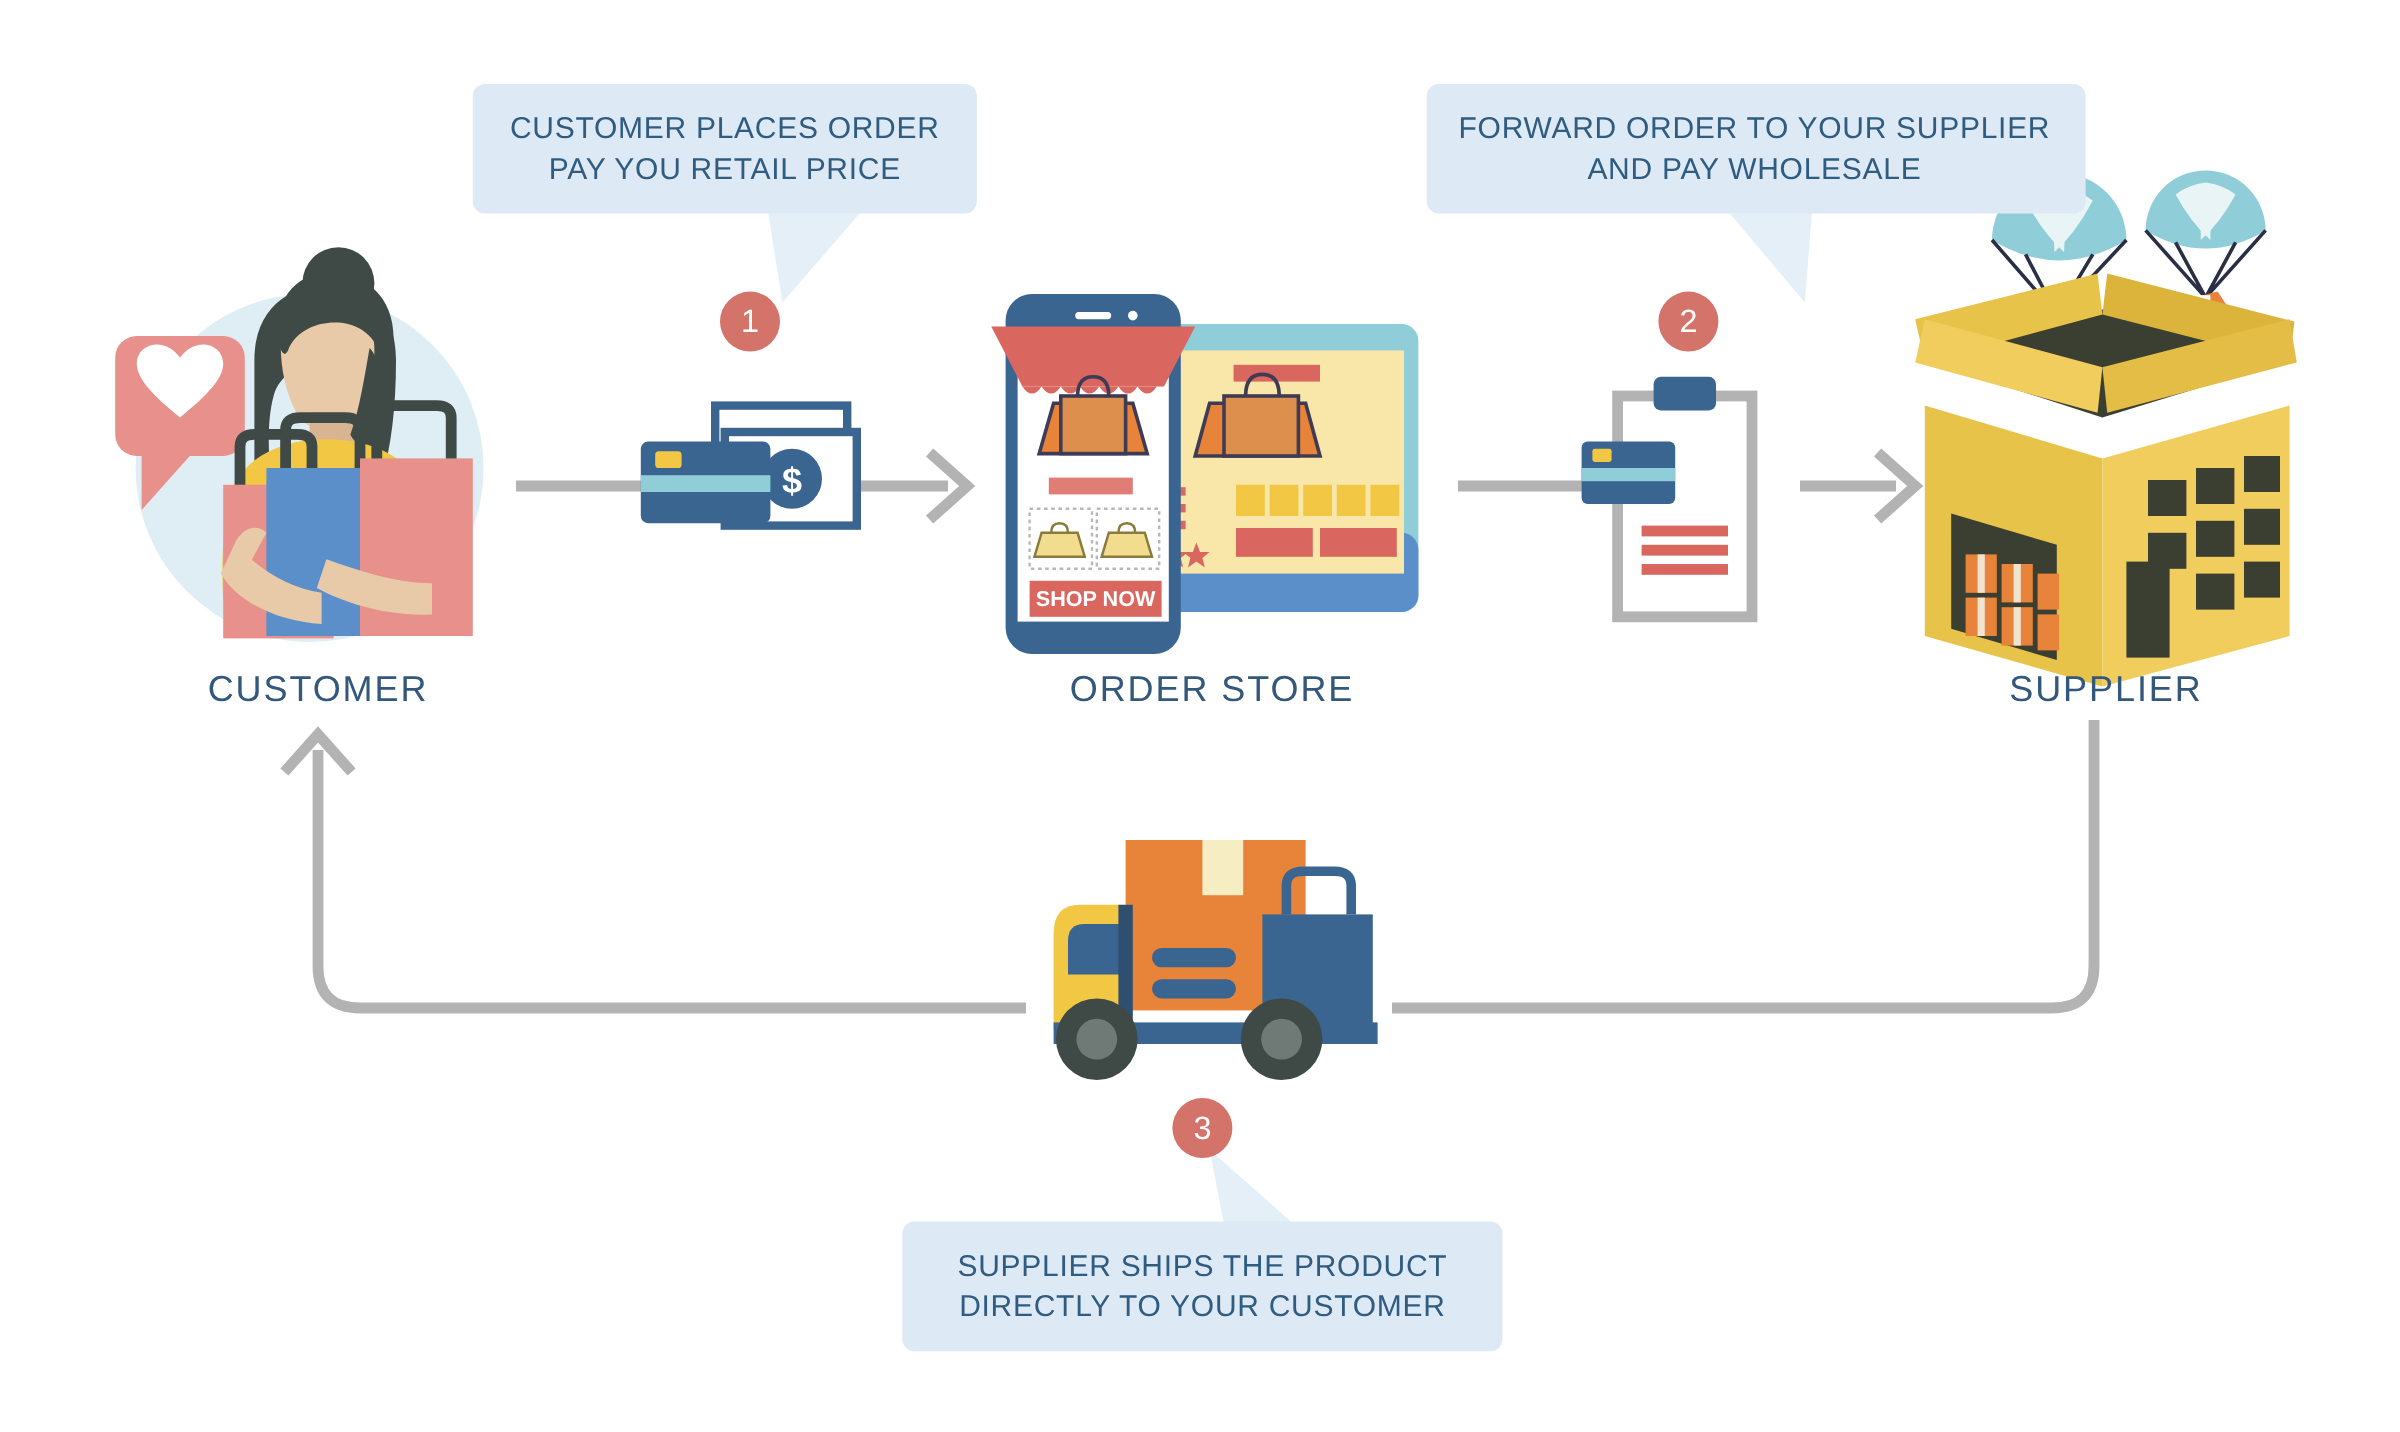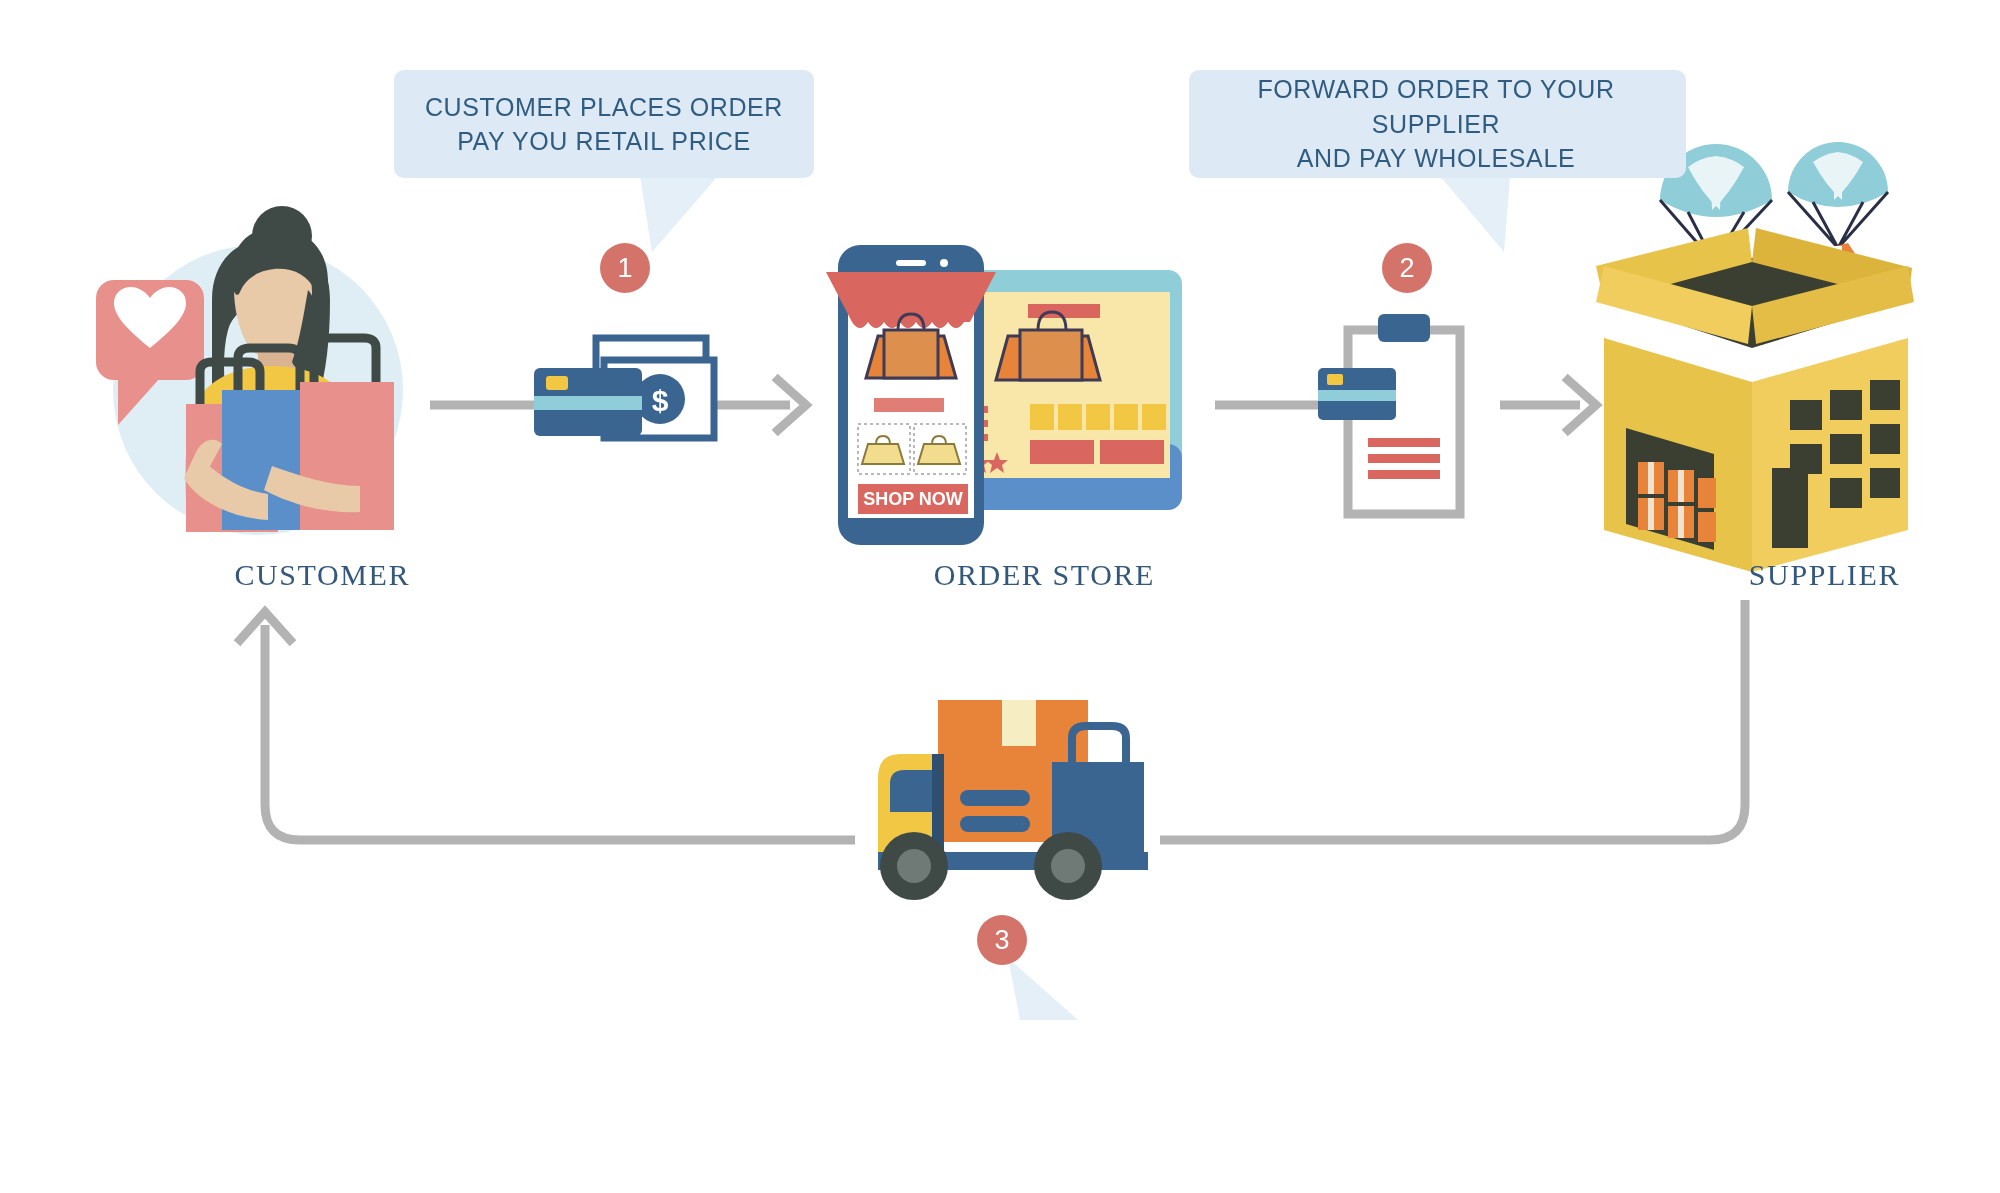--- a/index.html
+++ b/index.html
@@ -51,23 +51,22 @@
     justify-content: center;
     box-sizing: border-box;
   }
 
   
   .node-label {
     position: absolute;
     color: #33587c;
     font-size: 30px;
     letter-spacing: 1.6px;
-    text-align: right;
+    text-align: center;
     white-space: nowrap;
-    font-family: Liberation Serif, serif;
   }
 
   
   #connectors { position: absolute; left: 0; top: 0; }
   #illustrations { position: absolute; left: 0; top: 0; }
 </style>
 </head>
 <body>
 
 <div id="stage">
@@ -305,28 +304,32 @@
   </svg>
 
   <div class="callout" style="left:394px; top:70px; width:420px; height:108px;">
     <span>CUSTOMER PLACES ORDER
 PAY YOU RETAIL PRICE</span>
   </div>
   <svg class="abs" style="left:640px; top:176px;" width="130" height="80">
     <polygon points="0,0 78,0 12,76" fill="#dbe9f6" opacity="0.75"></polygon>
   </svg>
 
-  <div class="callout" style="left:1189px; top:70px; width:497px; height:108px;padding-left:19px;">
+  <div class="callout" style="left:1189px; top:70px; width:549px; height:108px;padding-left:19px;">
     <span>FORWARD ORDER TO YOUR SUPPLIER
 AND PAY WHOLESALE</span>
   </div>
   <svg class="abs" style="left:1400px; top:176px;" width="130" height="80">
     <polygon points="110,0 40,0 104,76" fill="#dbe9f6" opacity="0.75"></polygon>
   </svg>
 
+  <div class="callout" style="left:752px; top:1018px; width:500px; height:108px;">
+    <span>SUPPLIER SHIPS THE PRODUCT
+DIRECTLY TO YOUR CUSTOMER</span>
+  </div>
   <svg class="abs" style="left:1000px; top:958px;" width="130" height="70">
     <polygon points="8,0 78,62 20,62" fill="#dbe9f6" opacity="0.75"></polygon>
   </svg>
 
   <div class="badge" style="left:600px; top:243px;">
     <span>1</span>
   </div>
   <div class="badge" style="left:1382px; top:243px;">
     <span>2</span>
   </div>

